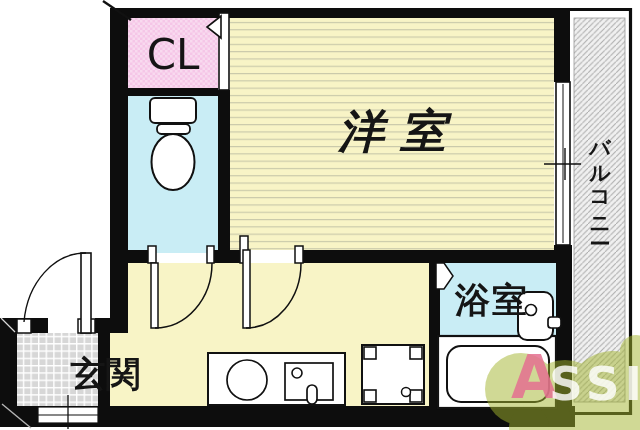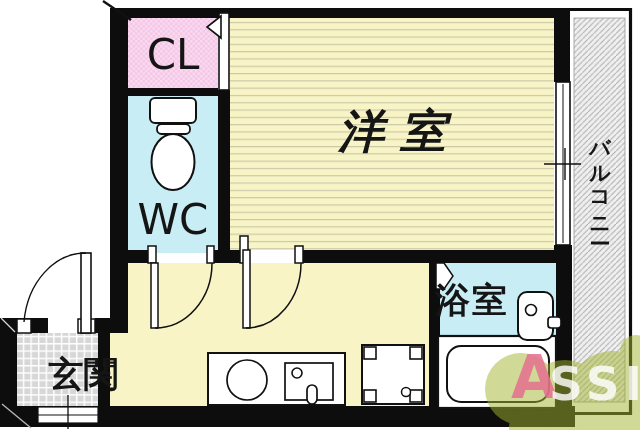--- a/index.html
+++ b/index.html
@@ -11,22 +11,22 @@
   #plan-svg{position:absolute;left:0;top:0;}
   .label{
     position:absolute;display:flex;align-items:center;justify-content:center;
     color:#151515;pointer-events:none;white-space:nowrap;
   }
   .label-cl     {left:128px;top:20px;width:90px;height:68px;font-size:42px;font-weight:500;}
   .label-wc     {left:128px;top:190px;width:90px;height:58px;font-size:42px;font-weight:500;}
   .label-room   {left:230px;top:100px;width:324px;height:64px;font-size:46px;font-weight:600;letter-spacing:16px;text-indent:16px;font-style:italic;}
   .label-balcony{left:574px;top:94px;width:52px;height:170px;font-size:21px;font-weight:600;
                  writing-mode:vertical-rl;text-orientation:upright;letter-spacing:3px;}
-  .label-bath   {left:416px;top:276px;width:112px;height:48px;font-size:35px;font-weight:600;letter-spacing:2px;}
-  .label-genkan {left:2px;top:348px;width:83px;height:52px;font-size:35px;font-weight:600;padding-left:40px;}
+  .label-bath   {left:436px;top:276px;width:112px;height:48px;font-size:35px;font-weight:600;letter-spacing:2px;}
+  .label-genkan {left:24px;top:348px;width:83px;height:52px;font-size:35px;font-weight:600;padding-left:40px;}
   .wm-letter{position:absolute;pointer-events:none;font-weight:700;}
   .wm-a{left:511px;top:342px;font-size:60px;color:rgba(228,110,145,0.85);}
   .wm-rest{left:549px;top:356px;font-size:47px;color:rgba(255,255,255,0.82);letter-spacing:5px;}
 </style>
 </head>
 <body>
 
 <div id="stage">
 
 <svg id="plan-svg" width="640" height="430" viewBox="0 0 640 430">
@@ -169,21 +169,20 @@
   <g opacity="0.5" fill="#a2b42d">
     <circle cx="521" cy="389" r="36"></circle>
     <circle cx="565" cy="402" r="42"></circle>
     <circle cx="613" cy="397" r="46"></circle>
     <circle cx="636" cy="351" r="16"></circle>
     <circle cx="529" cy="427" r="20"></circle>
   </g>
 </svg>
 
   <div class="label label-cl">CL</div>
-  <div class="label label-wc">WC</div>
   <div class="label label-room">洋室</div>
   <div class="label label-balcony">バルコニー</div>
   <div class="label label-bath">浴室</div>
   <div class="label label-genkan">玄関</div>
 
   <div class="wm-letter wm-a">A</div>
   <div class="wm-letter wm-rest">SSISt</div>
 
 </div>
 

